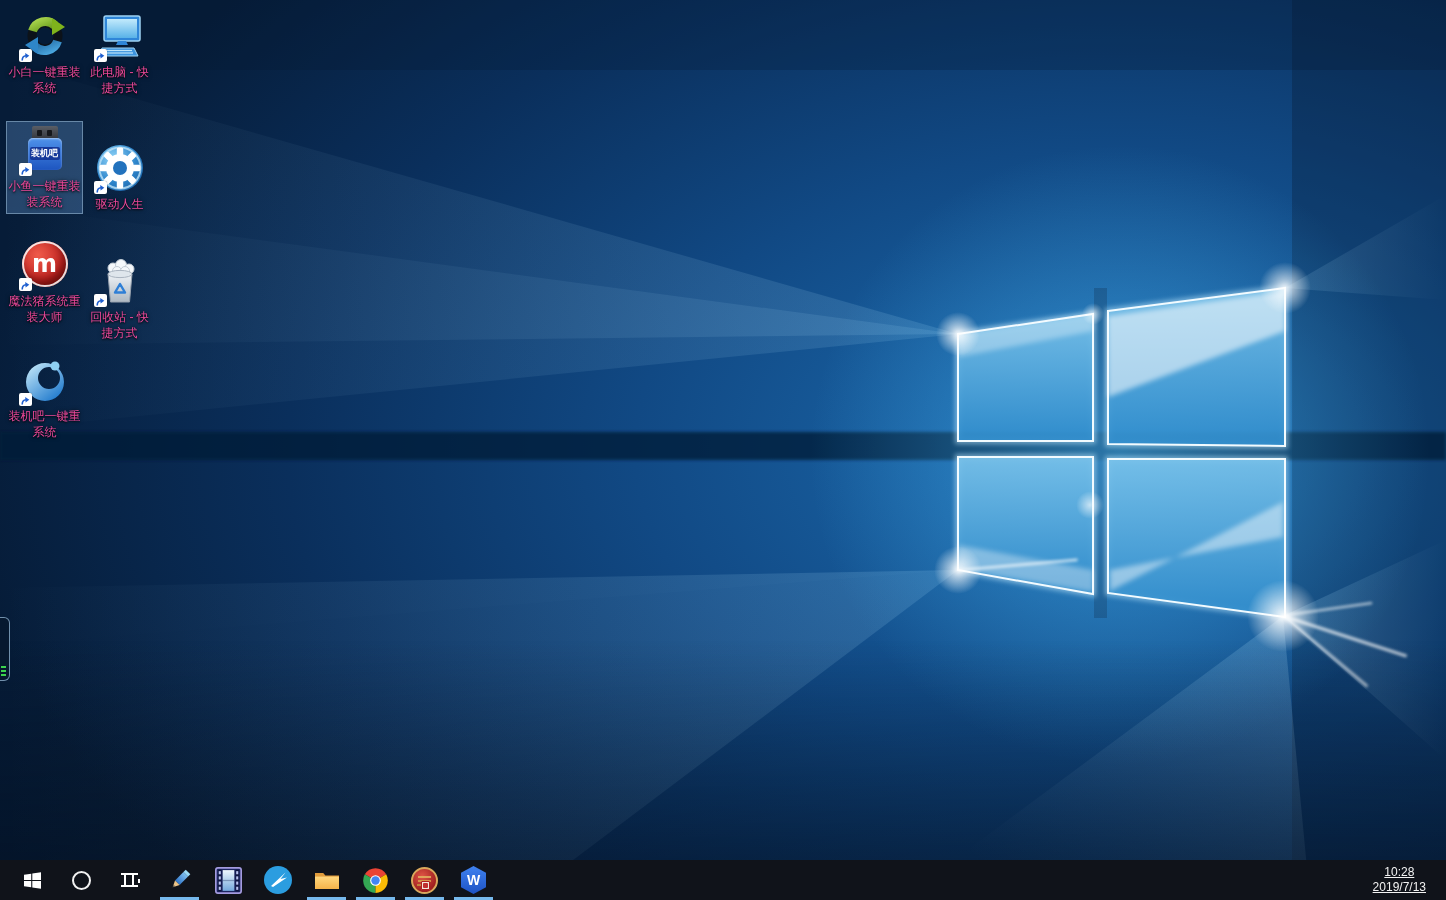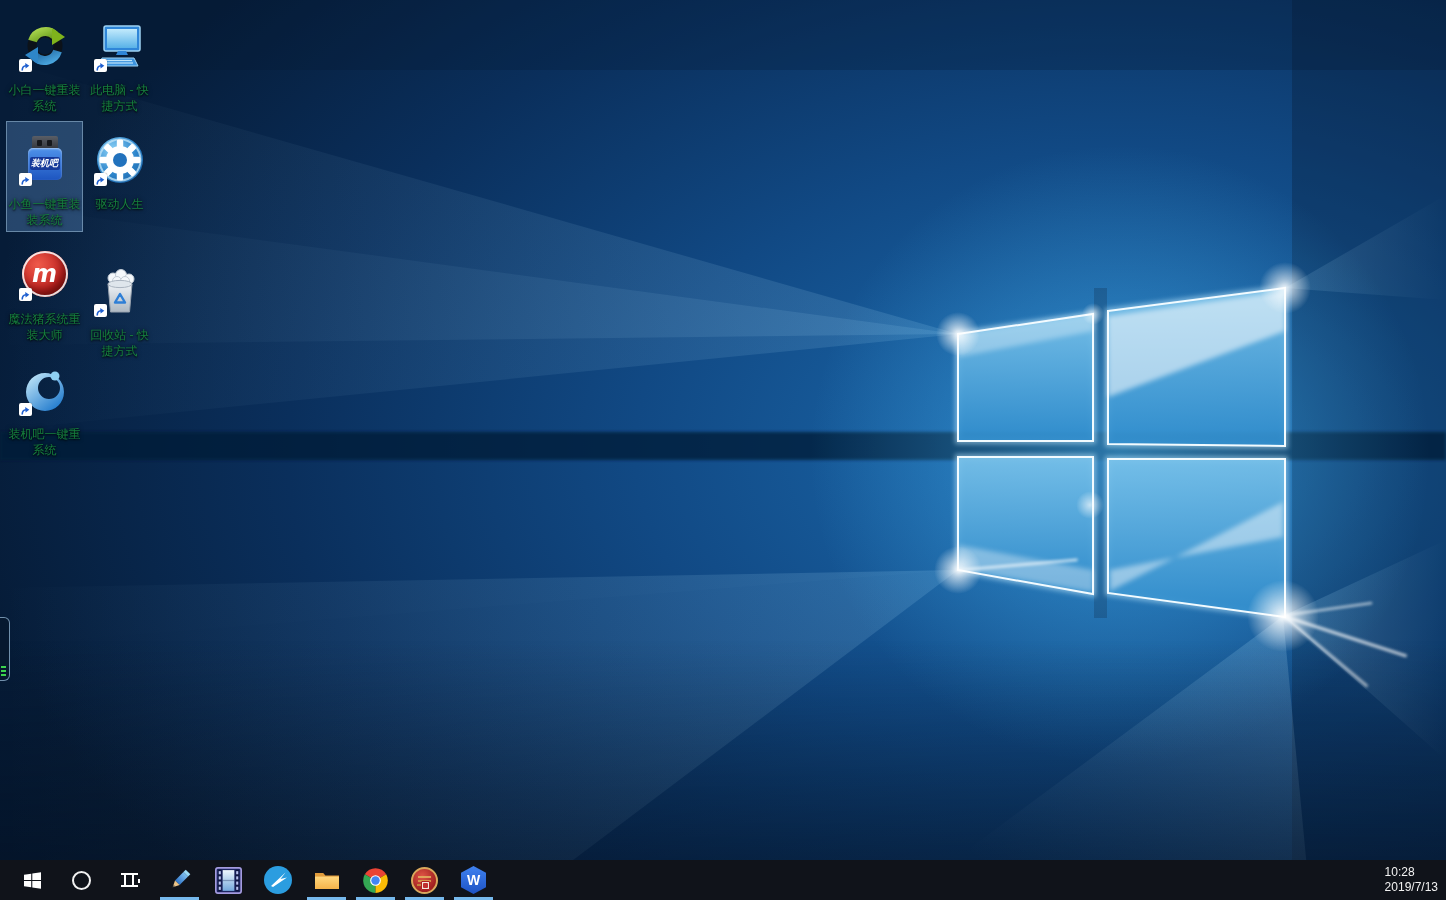--- a/index.html
+++ b/index.html
@@ -3,22 +3,22 @@
 <meta charset="utf-8">
 <style>
   html,body{margin:0;padding:0;background:#000;}
   .screen{position:relative;width:1446px;height:900px;overflow:hidden;
           font-family:"Liberation Sans","DejaVu Sans",sans-serif;}
   
   .wallpaper{position:absolute;inset:0;}
   
   .desktop{position:absolute;inset:0 0 40px 0;}
   .dicon{position:absolute;width:75px;text-align:center;cursor:default;padding-top:2px;}
-  .dicon .art{width:48px;height:48px;margin:12px auto;position:relative;font-style:italic;}
-  .dicon .lbl{margin-top:4px;font-size:12px;line-height:16px;color:#15803d;
+  .dicon .art{width:48px;height:48px;margin:2px auto;position:relative;}
+  .dicon .lbl{margin-top:4px;font-size:12px;line-height:16px;color:#ec4899;
               text-shadow:0 1px 2px rgba(0,0,0,.95),0 0 4px rgba(0,0,0,.7);}
   .dicon.selected{background:rgba(104,156,212,.33);outline:1px solid rgba(168,206,240,.6);padding-bottom:3px;}
   .shortcut-badge{position:absolute;left:-2px;bottom:-2px;width:13px;height:13px;
                   background:#fff;border-radius:2px;box-shadow:0 0 1px rgba(0,0,0,.6);}
   
   .usb-cap{width:26px;height:13px;margin:0 auto;background:linear-gradient(#5a5e66,#34373d);
            border-radius:2px 2px 0 0;display:flex;justify-content:space-around;align-items:center;padding:0 3px;box-sizing:border-box;}
   .usb-cap i{display:block;width:5px;height:6px;background:#16181c;border-radius:1px;}
   .usb-body{width:34px;height:32px;margin:-1px auto 0;background:linear-gradient(#4f92ea,#1d55c0);
             border-radius:5px;position:relative;box-shadow:inset 0 1px 2px rgba(255,255,255,.5);}
@@ -55,21 +55,21 @@
   .red-app{width:27px;height:27px;border-radius:50%;border:2px solid #d9a85c;box-sizing:border-box;
            background:radial-gradient(circle at 40% 32%,#e05545,#a02020 70%);position:relative;}
   .red-app .marks{position:absolute;left:5px;top:7px;width:13px;height:2px;background:#e3b35f;
                   box-shadow:0 4px 0 #d9a44e,-1px 8px 0 #c89040;opacity:.85;}
   .red-app .stamp{position:absolute;left:8px;bottom:2px;width:7px;height:7px;background:#f3e7da;
                   border:1px solid #b02020;border-radius:1px;}
   .red-app .stamp i{position:absolute;inset:1px;background:#c03030;border-radius:1px;display:block;}
   .wps-hex{width:25px;height:28px;clip-path:polygon(50% 0,100% 24%,100% 76%,50% 100%,0 76%,0 24%);
            background:linear-gradient(#3f82f0,#1d52c4);display:flex;align-items:center;justify-content:center;}
   .wps-hex span{color:#fff;font-weight:bold;font-size:14px;font-family:"Liberation Sans",sans-serif;}
-  .clock{margin-left:auto;padding-right:8px;text-align:left;color:#f2f2f2;font-size:12px;line-height:15px;}
+  .clock{margin-left:auto;padding-right:20px;text-align:center;color:#f2f2f2;font-size:12px;line-height:15px;text-decoration:underline;}
 </style>
 </head>
 <body>
 
 <div class="screen">
 
   <svg class="wallpaper" viewBox="0 0 1446 900" width="1446" height="900" preserveAspectRatio="none">
     <defs>
       <radialGradient id="bgGlow" cx="0.775" cy="0.5" r="0.8">
         <stop offset="0" stop-color="#1d6fb4"></stop>
@@ -277,21 +277,21 @@
               <polygon points="6.2,1.9 10.3,4.7 6.6,7.5" fill="#1e5fd0"></polygon>
             </svg>
         </span>
       </div>
       <div class="lbl">
         <span style="display:block">小鱼一键重装</span>
         <span style="display:block">装系统</span>
       </div>
     </div>
 
-    <div class="dicon" style="left:82px;top:122px">
+    <div class="dicon" style="left:82px;top:140px">
       <div class="art">
         <svg viewBox="0 0 48 48" width="48" height="48">
           <circle cx="24" cy="24" r="23" fill="url(#gearBg)"></circle>
           <circle cx="24" cy="24" r="20.5" fill="none" stroke="#bfe4f8" stroke-width="2" opacity="0.8"></circle>
           <g fill="#ffffff" transform="translate(24,24)">
             <g>
                 <rect x="-3.2" y="-20.5" width="6.4" height="8" rx="1.6"></rect>
               </g>
             <g transform="rotate(45)">
                 <rect x="-3.2" y="-20.5" width="6.4" height="8" rx="1.6"></rect>

